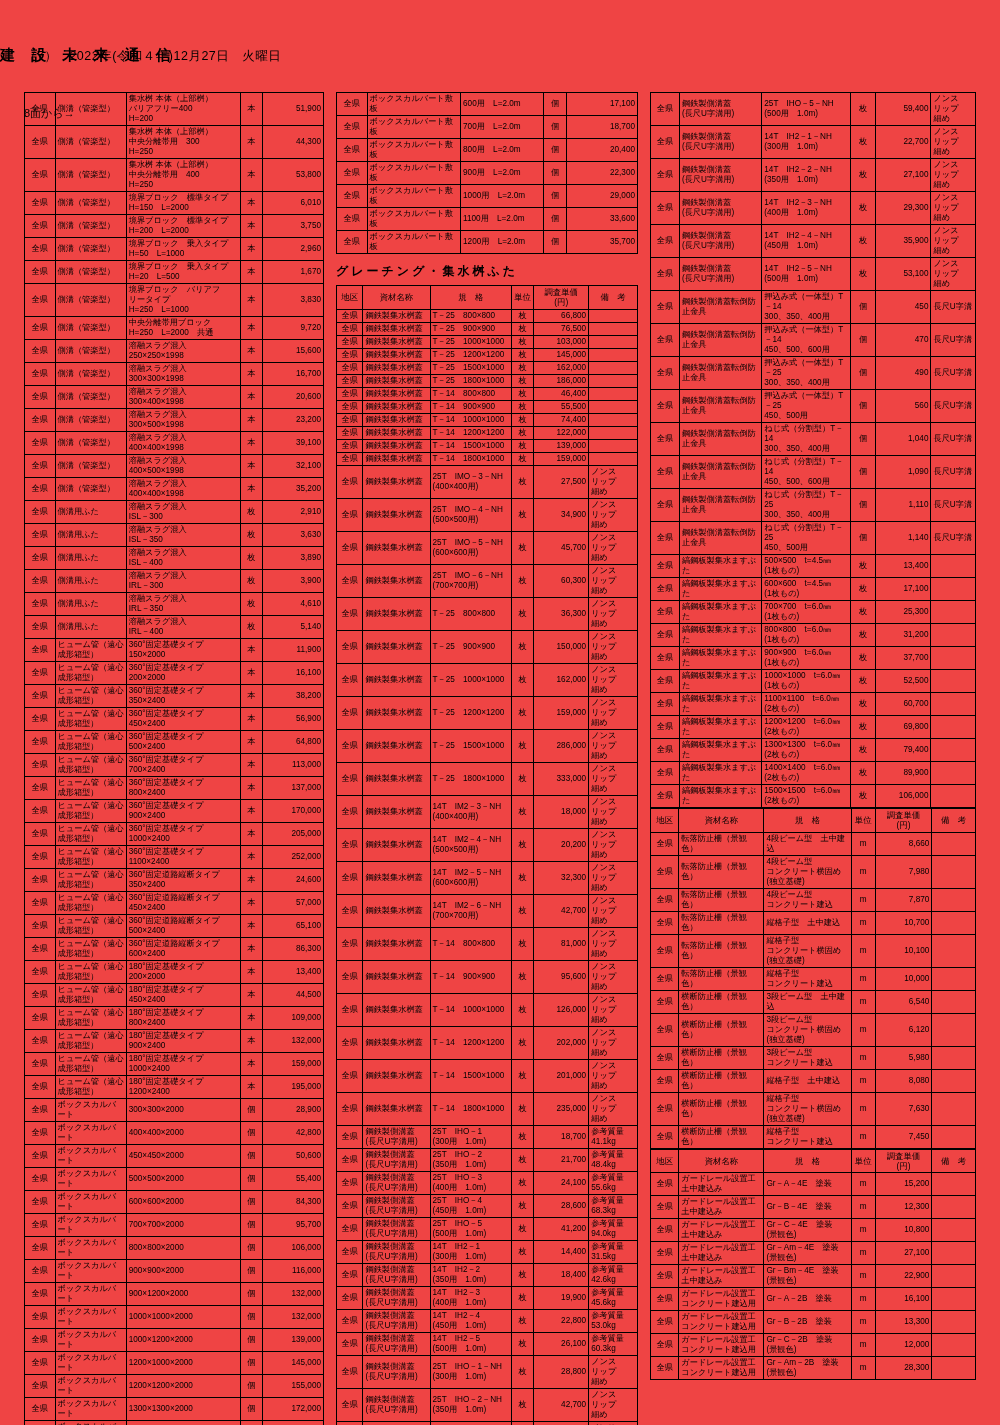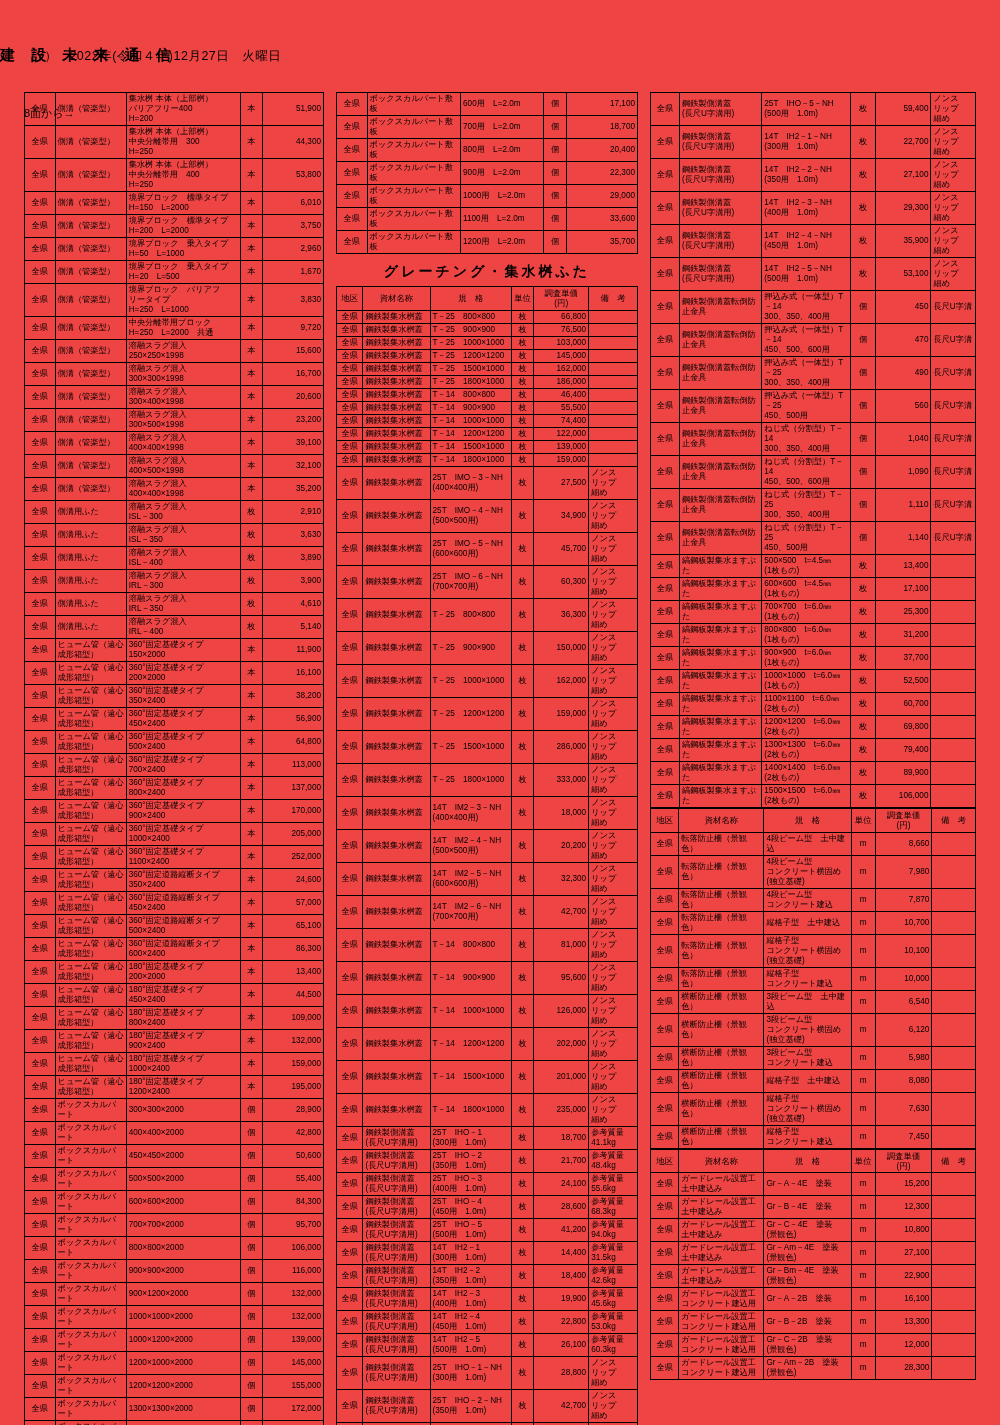--- a/index.html
+++ b/index.html
@@ -12,21 +12,21 @@
   .col{position:absolute;top:92px;}
   .col1{left:24px;width:300px;}
   .col2{left:336px;width:302px;}
   .col3{left:650px;width:326px;}
   table.t{border-collapse:collapse;width:100%;table-layout:fixed;}
   table.t td,table.t th{border:1px solid #000;font-size:8.2px;line-height:1.22;padding:1px 2px;vertical-align:middle;color:#000;}
   table.t th{font-weight:normal;text-align:center;font-size:8.4px;}
   td.c{text-align:center;}
   td.r{text-align:right;}
   td.l{text-align:left;}
-  .secttl{text-align:center;font-size:14px;font-weight:bold;letter-spacing:3px;margin:9px 0 5px 0;border:0;}
+  .secttl{text-align:left;font-size:12px;font-weight:bold;letter-spacing:3px;margin:9px 0 5px 0;border:0;}
 </style>
 </head>
 <body>
 
 <div class="page">
 
   <div class="hdr">
     <div class="date"><span>（7）</span>&nbsp;&nbsp;&nbsp;<span>2022年(令和４年)12月27日　火曜日</span></div>
     <div class="title">建 設 未 来 通 信</div>
   </div>

